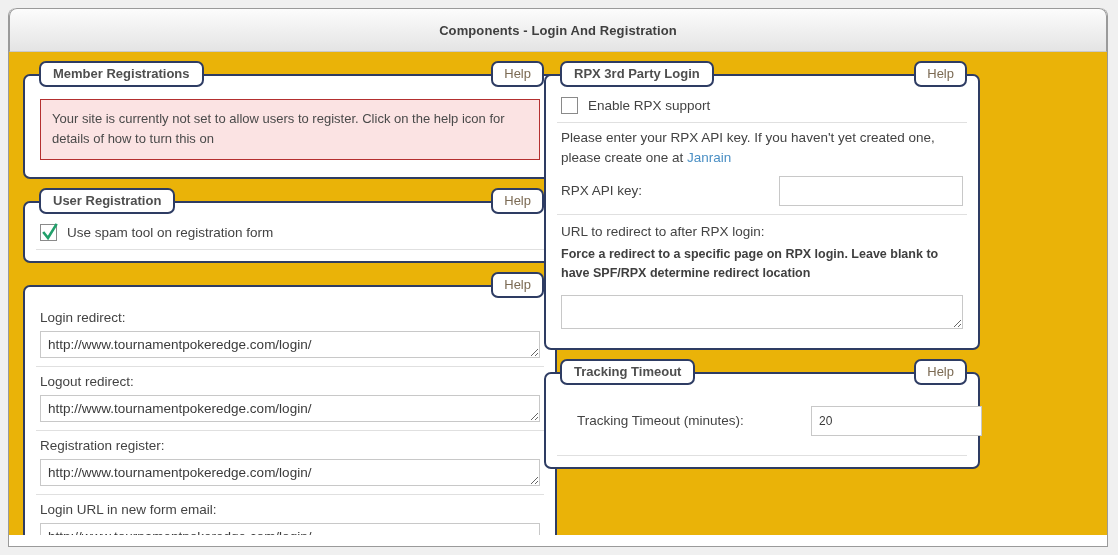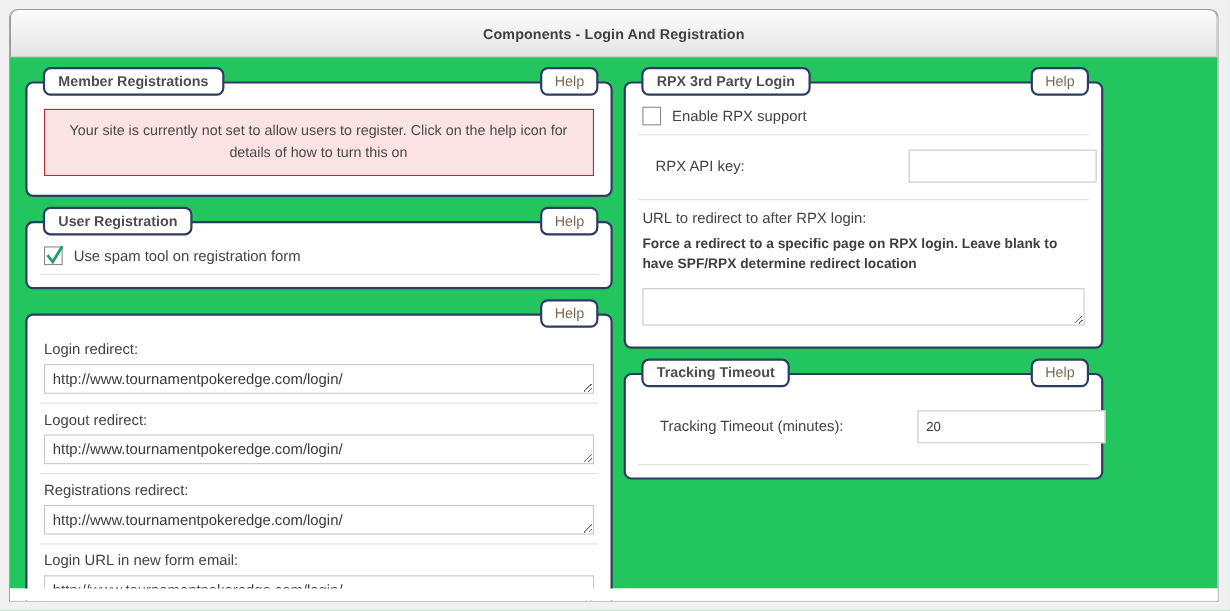--- a/index.html
+++ b/index.html
@@ -42,38 +42,38 @@
   .titlebar-text {
     font-size: 13px;
     font-weight: bold;
     color: #3f3f3f;
     letter-spacing: .1px;
   }
 
   .window-body {
     position: relative;
     height: 483px;
-    background: #22c55e;
+    background: #eab308;
     padding: 0;
     box-sizing: border-box;
   }
   .footer {
     height: 67px;
     background: linear-gradient(to bottom, #ffffff 0%, #ffffff 18%, #dcdcdc 100%);
     border-top: none;
     position: relative;
   }
 
   
   .col {
     position: absolute;
     top: 0;
   }
   .col-left  { left: 14px;  width: 534px; }
-  .col-right { left: 558px; width: 436px; }
+  .col-right { left: 535px; width: 436px; }
 
   
   .panel {
     position: relative;
     border: 2px solid #2e3c63;
     border-radius: 7px;
     background: #ffffff;
     margin-top: 22px;
     padding: 16px 11px 11px 11px;
     box-sizing: border-box;
@@ -109,21 +109,20 @@
 
   
   .alert {
     background: #fbe3e3;
     border: 1px solid #b43030;
     color: #4a4a4a;
     font-size: 13px;
     line-height: 20px;
     padding: 9px 12px 10px 11px;
     margin: 7px 4px 6px 4px;
-    text-align: center;
   }
 
   
   .row {
     border-bottom: 1px solid #e0e0e0;
     padding: 5px 4px 8px 4px;
     display: flex;
     align-items: center;
   }
   .row.last { border-bottom: none; align-items: center; }
@@ -263,21 +262,21 @@
           <span class="field-label">Login redirect:</span>
           <textarea class="ta" style="">http://www.tournamentpokeredge.com/login/</textarea>
         </div>
 
         <div class="row-stack">
           <span class="field-label">Logout redirect:</span>
           <textarea class="ta" style="">http://www.tournamentpokeredge.com/login/</textarea>
         </div>
 
         <div class="row-stack">
-          <span class="field-label">Registrations redirect:</span>
+          <span class="field-label">Registration register:</span>
           <textarea class="ta" style="">http://www.tournamentpokeredge.com/login/</textarea>
         </div>
 
         <div class="row-stack last">
           <span class="field-label">Login URL in new form email:</span>
           <textarea class="ta" style="">http://www.tournamentpokeredge.com/login/</textarea>
         </div>
       </div>
     </div>
 
@@ -285,23 +284,26 @@
 
       <div class="panel">
         <div class="panel-legend">RPX 3rd Party Login</div>
         <div class="panel-help">Help</div>
 
         <div class="row">
           <span class="cb"></span>
           <span class="cb-text">Enable RPX support</span>
         </div>
 
+        <div class="row-stack" style="border-bottom:none; padding-bottom:2px;">
+          <span class="inline-note"><span>Please enter your RPX API key. If you haven't yet created one, please create one at </span><span class="link">Janrain</span></span>
+        </div>
 
         <div class="row" style="padding-top:6px;">
-          <span class="field-label" style="margin:12px; flex:none; width:218px;">RPX API key:</span>
+          <span class="field-label" style="margin:0; flex:none; width:218px;">RPX API key:</span>
           <input class="txt" style="flex: 1 1 0%;" type="text" value="">
         </div>
 
         <div class="row-stack last" style="padding-top:7px;">
           <span class="field-label">URL to redirect to after RPX login:</span>
           <span class="sub-label">Force a redirect to a specific page on RPX login. Leave blank to have SPF/RPX determine redirect location</span>
           <textarea class="ta tall" style="margin-top: 12px;"></textarea>
         </div>
       </div>
 

